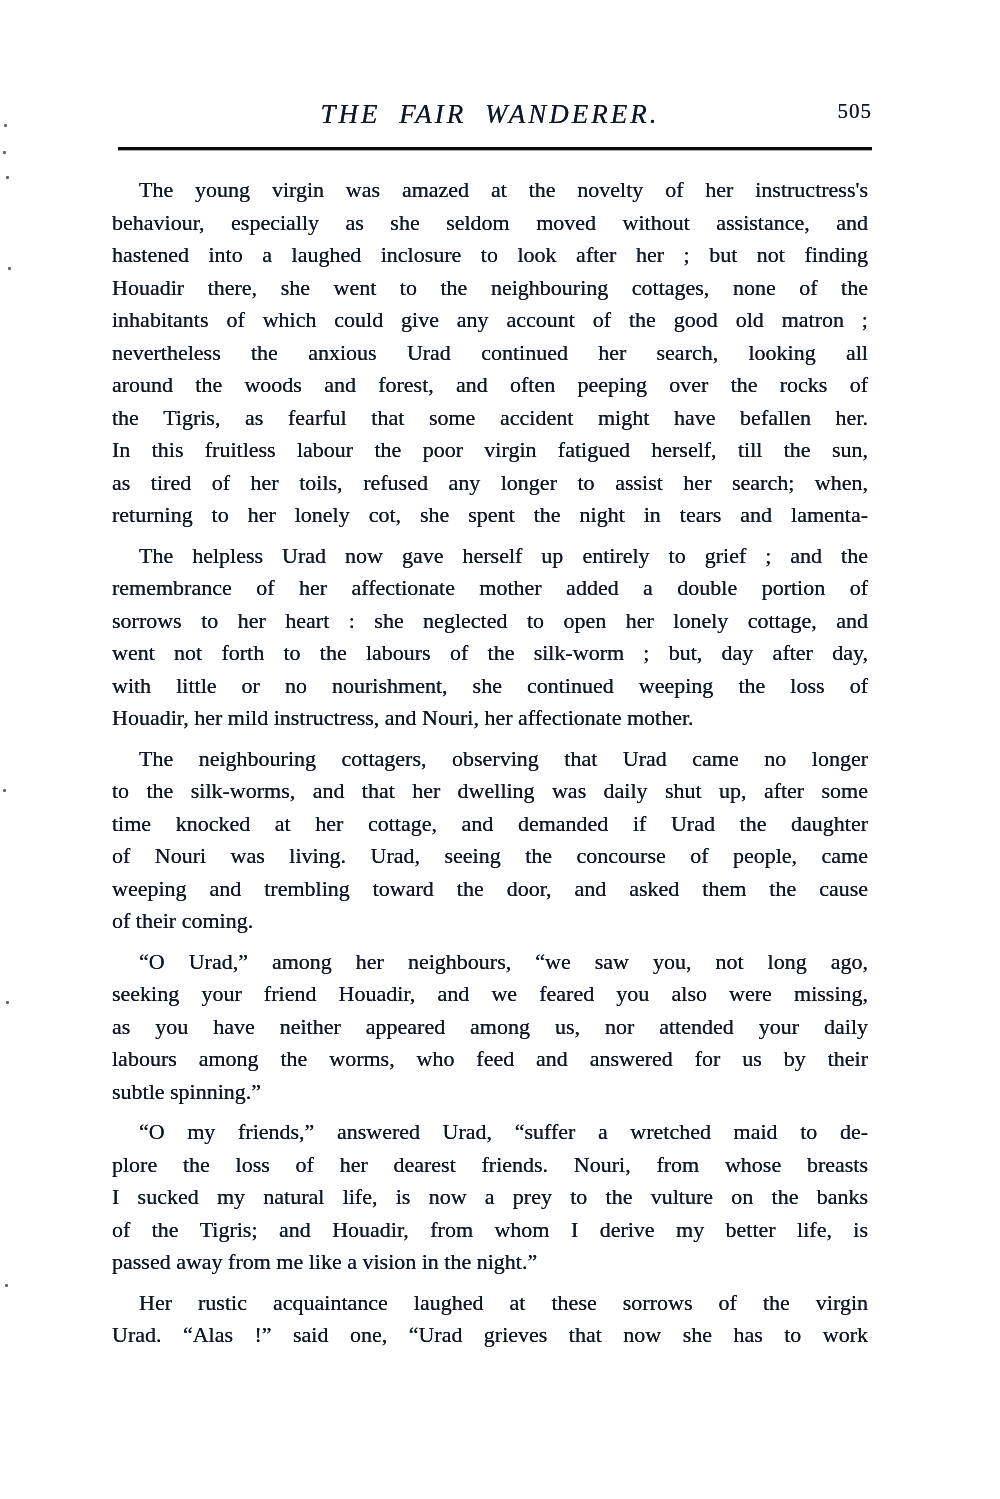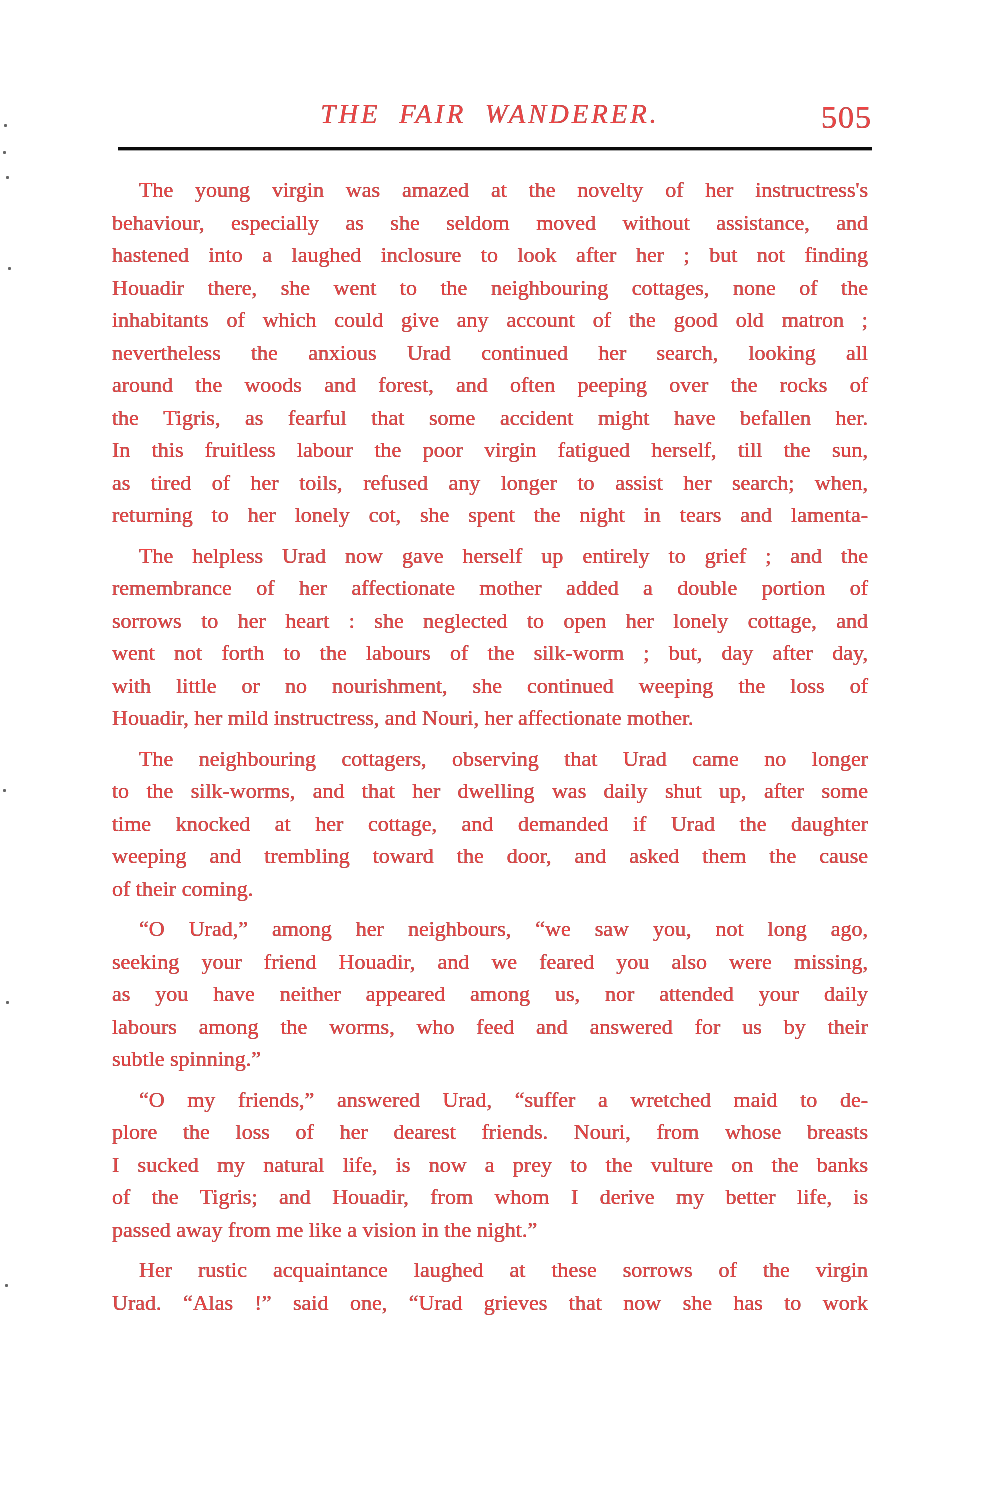--- a/index.html
+++ b/index.html
@@ -2,21 +2,21 @@
 <html><head>
 <meta charset="utf-8">
 <style>
   html, body { margin: 0; padding: 0; background: #e8e8e8; }
   .page {
     position: relative;
     width: 1000px;
     height: 1499px;
     margin: 0 auto;
     background: #ffffff;
-    color: #ef4444;
+    color: #0f172a;
     font-family: "Liberation Serif", "DejaVu Serif", serif;
     overflow: hidden;
   }
   
   .running-head {
     position: absolute;
     top: 99px;
     left: 104px;
     width: 772px;
     height: 36px;
@@ -29,21 +29,21 @@
     font-size: 27px;
     letter-spacing: 3px;
     word-spacing: 9px;
     white-space: nowrap;
     text-shadow: 0 0 0.6px rgba(0,0,0,.85);
   }
   .page-number {
     position: absolute;
     right: 4px;
     top: 0;
-    font-size: 32px;
+    font-size: 21px;
     letter-spacing: 1px;
     text-shadow: 0 0 0.6px rgba(0,0,0,.85);
   }
   .header-rule {
     position: absolute;
     top: 147px;
     left: 118px;
     width: 754px;
     height: 3px;
     background: #0b0b0b;
@@ -106,20 +106,21 @@
         <div class="line">remembrance of her affectionate mother added a double portion of</div>
         <div class="line">sorrows to her heart : she neglected to open her lonely cottage, and</div>
         <div class="line">went not forth to the labours of the silk-worm ; but, day after day,</div>
         <div class="line">with little or no nourishment, she continued weeping the loss of</div>
         <div class="line endpara">Houadir, her mild instructress, and Nouri, her affectionate mother.</div>
       </div>
       <div class="paragraph">
         <div class="line first">The neighbouring cottagers, observing that Urad came no longer</div>
         <div class="line">to the silk-worms, and that her dwelling was daily shut up, after some</div>
         <div class="line">time knocked at her cottage, and demanded if Urad the daughter</div>
+        <div class="line">of Nouri was living. Urad, seeing the concourse of people, came</div>
         <div class="line">weeping and trembling toward the door, and asked them the cause</div>
         <div class="line endpara">of their coming.</div>
       </div>
       <div class="paragraph">
         <div class="line first">“O Urad,” among her neighbours, “we saw you, not long ago,</div>
         <div class="line">seeking your friend Houadir, and we feared you also were missing,</div>
         <div class="line">as you have neither appeared among us, nor attended your daily</div>
         <div class="line">labours among the worms, who feed and answered for us by their</div>
         <div class="line endpara">subtle spinning.”</div>
       </div>

